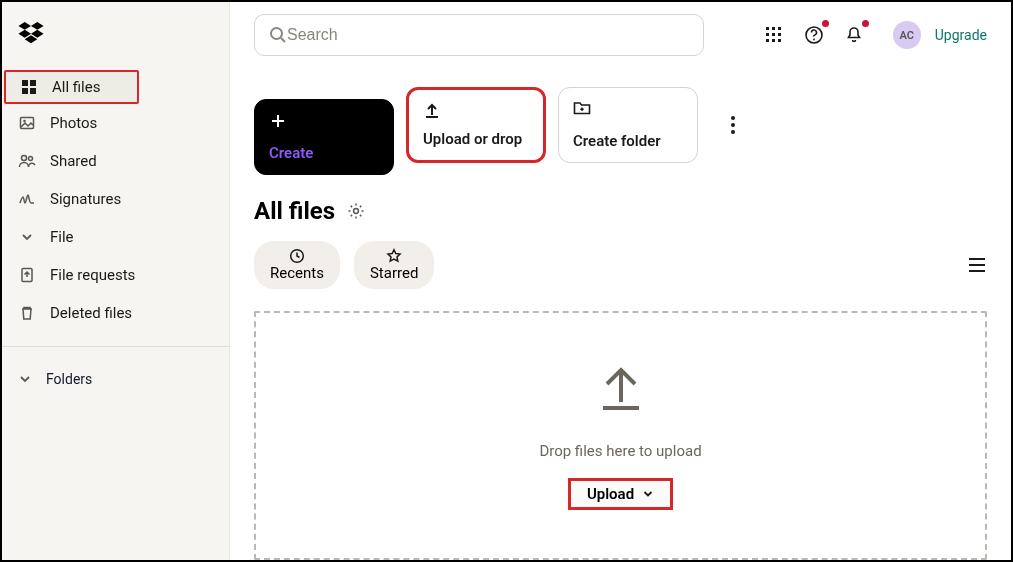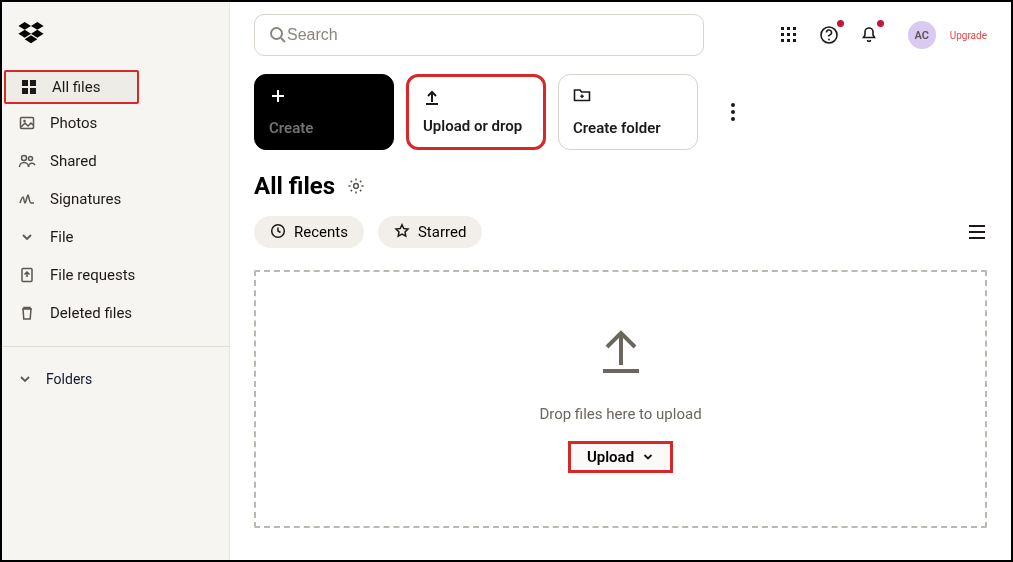--- a/index.html
+++ b/index.html
@@ -92,50 +92,50 @@
   .icon-btn { width:26px;height:26px;display:flex;align-items:center;justify-content:center;cursor:pointer;position:relative;color:#1e1919;}
   .dot { position:absolute; top:-2px; right:-2px; width:7px;height:7px;border-radius:50%;background:#c8133b;}
   .avatar {
     width:28px;height:28px;border-radius:50%;
     background:#d9caf2;
     display:flex;align-items:center;justify-content:center;
     font-size:11px;font-weight:600;color:#555;
     cursor:pointer;
     margin-left:12px;
   }
-  .upgrade { color:#ef4444; font-size:10px; cursor:pointer; }
+  .upgrade { color:#0f766e; font-size:14px; cursor:pointer; }
   
   .cards-row { display:flex; gap:12px; margin-top:18px; align-items:center;}
   .card {
     width:140px; height:76px;
     border:1px solid #d8d3cb;
     border-radius:12px;
     padding:12px 14px;
     display:flex; flex-direction:column; justify-content:space-between;
     cursor:pointer;
     font-size:15px;
     font-weight:600;
     color:#1e1919;
     background:#fff;
   }
-  .card.create { background:#000;color:#737373;border-color:#000;}
+  .card.create { background:#000;color:#8b5cf6;border-color:#000;margin-top:25px;}
   .card.highlight { border:3px solid #d62828; }
   .card .ic { width:18px;height:18px;}
   .kebab { margin-left:20px; cursor:pointer; }
   
   .heading-row { display:flex; align-items:center; gap:12px; margin-top:22px;}
   .heading-row h1 { font-size:24px; font-weight:700; }
   .gear { cursor:pointer; color:#5b5752;}
   
   .chips-row { display:flex; align-items:center; margin-top:16px; gap:14px;}
   .chip {
     background:#f2efea; border-radius:20px;
     padding:7px 16px;
-    display:flex; gap:8px;
-    font-size:15px; cursor:pointer;
+    display:flex; align-items:center; 
+    font-size:15px; cursor:pointer;flex-direction:column;
   }
   .chips-spacer{flex:1;}
   .view-toggle{cursor:pointer;}
   
   .dropzone {
     margin-top:22px;
     border:2px dashed #bdb8af;
     border-radius:2px;
     height:258px;
     display:flex;

